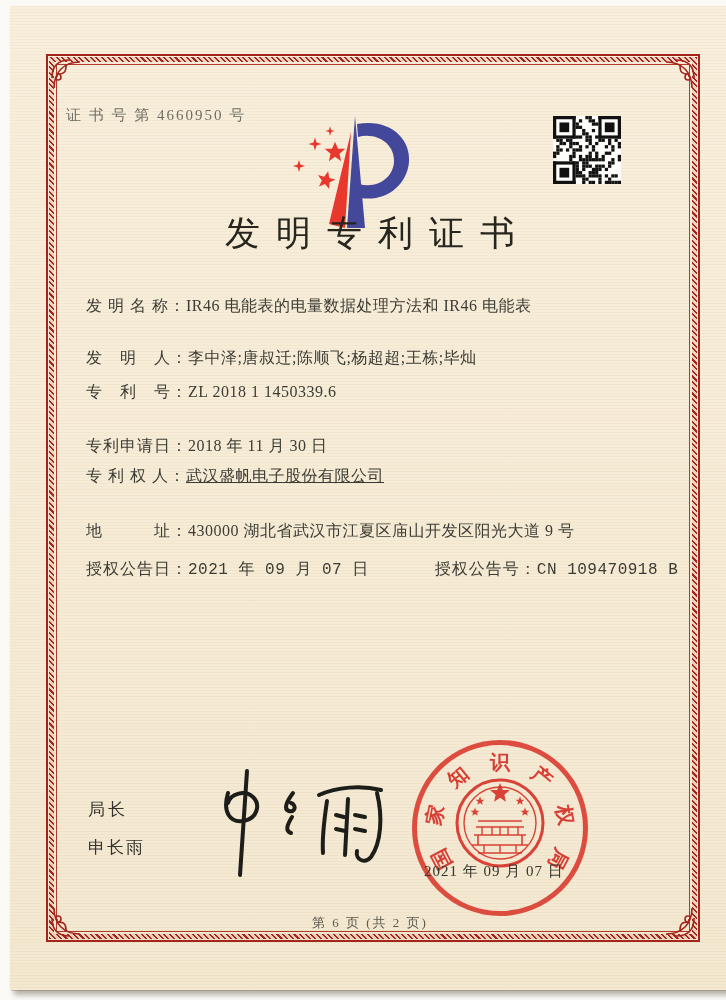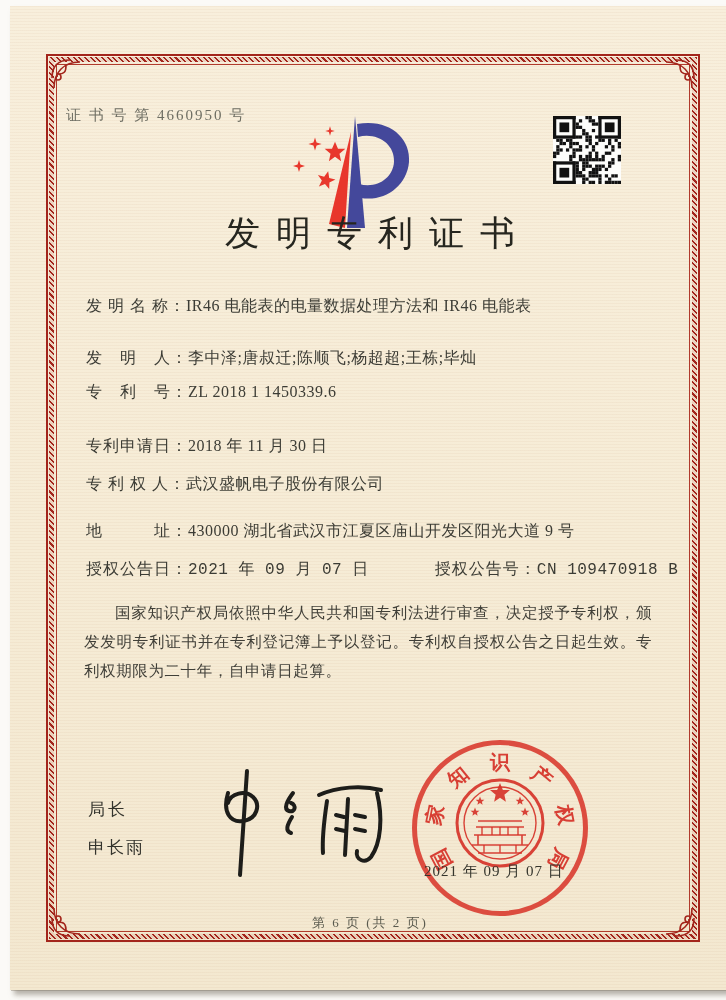--- a/index.html
+++ b/index.html
@@ -33,21 +33,21 @@
   .logo{position:absolute;left:275px;top:104px;width:140px;height:136px;}
   .qr{position:absolute;left:543px;top:110px;width:68px;height:68px;background:#fdfdfb;}
 
   .title{position:absolute;left:0;right:0;top:204px;text-align:center;
     font-size:35px;font-weight:normal;color:#26261f;letter-spacing:16px;padding-left:16px;}
 
   .fields{position:absolute;left:76px;top:290px;width:580px;font-size:16px;color:#3c3c35;}
   .frow{position:absolute;left:0;white-space:nowrap;}
   .frow .lbl{display:inline-block;white-space:pre;letter-spacing:1px;}
   .frow .val{white-space:pre;letter-spacing:.5px;}
-  .r0{top:0;} .r1{top:52px;text-align:center;} .r2{top:86px;} .r3{top:140px;} .r4{top:178px;} .r5{top:225px;} .r6{top:263px;font-family:Liberation Mono, monospace;}
+  .r0{top:0;} .r1{top:52px;text-align:center;} .r2{top:86px;} .r3{top:140px;} .r4{top:170px;text-decoration:underline;} .r5{top:225px;} .r6{top:263px;font-family:Liberation Mono, monospace;}
   .grant2{margin-left:66px;}
 
   .paras{position:absolute;left:74px;top:592px;width:568px;font-size:15.5px;color:#403f38;
     line-height:29px;text-align:justify;letter-spacing:.6px;}
   .paras p{margin:0 0 8px 0;text-indent:2em;}
 
   .officer-role{position:absolute;left:78px;top:792px;font-size:17px;color:#33332c;letter-spacing:3px;}
   .officer-name{position:absolute;left:78px;top:830px;font-size:17px;color:#33332c;letter-spacing:2px;}
   .signature{position:absolute;left:185px;top:757px;}
 
@@ -276,21 +276,20 @@
     </div>
     <div class="frow r5">
       <span class="lbl">地　　　址：</span><span class="val">430000 湖北省武汉市江夏区庙山开发区阳光大道 9 号</span>
     </div>
     <div class="frow r6">
       <span class="lbl">授权公告日：</span><span class="val">2021 年 09 月 07 日</span><span class="lbl grant2">授权公告号：</span><span class="val">CN 109470918 B</span>
     </div>
   </div>
 
   <div class="paras">
-    <p>国家知识产权局依照中华人民共和国专利法进行审查，决定授予专利权，颁发发明专利证书并在专利登记簿上予以登记。专利权自授权公告之日起生效。专利权期限为二十年，自申请日起算。</p>
   </div>
 
   <div class="officer-role">局长</div>
   <div class="officer-name">申长雨</div>
 
   <div class="signature">
     <svg width="210" height="120" viewBox="0 0 210 120" fill="none" stroke="#1d1d1a" stroke-width="4" stroke-linecap="round" stroke-linejoin="round">
 
       <path d="M52,8 C50,34 48,72 45,112"></path>
       <path d="M33,30 C27,50 36,60 48,58 C62,56 66,42 58,34 C50,27 36,30 33,40"></path>

